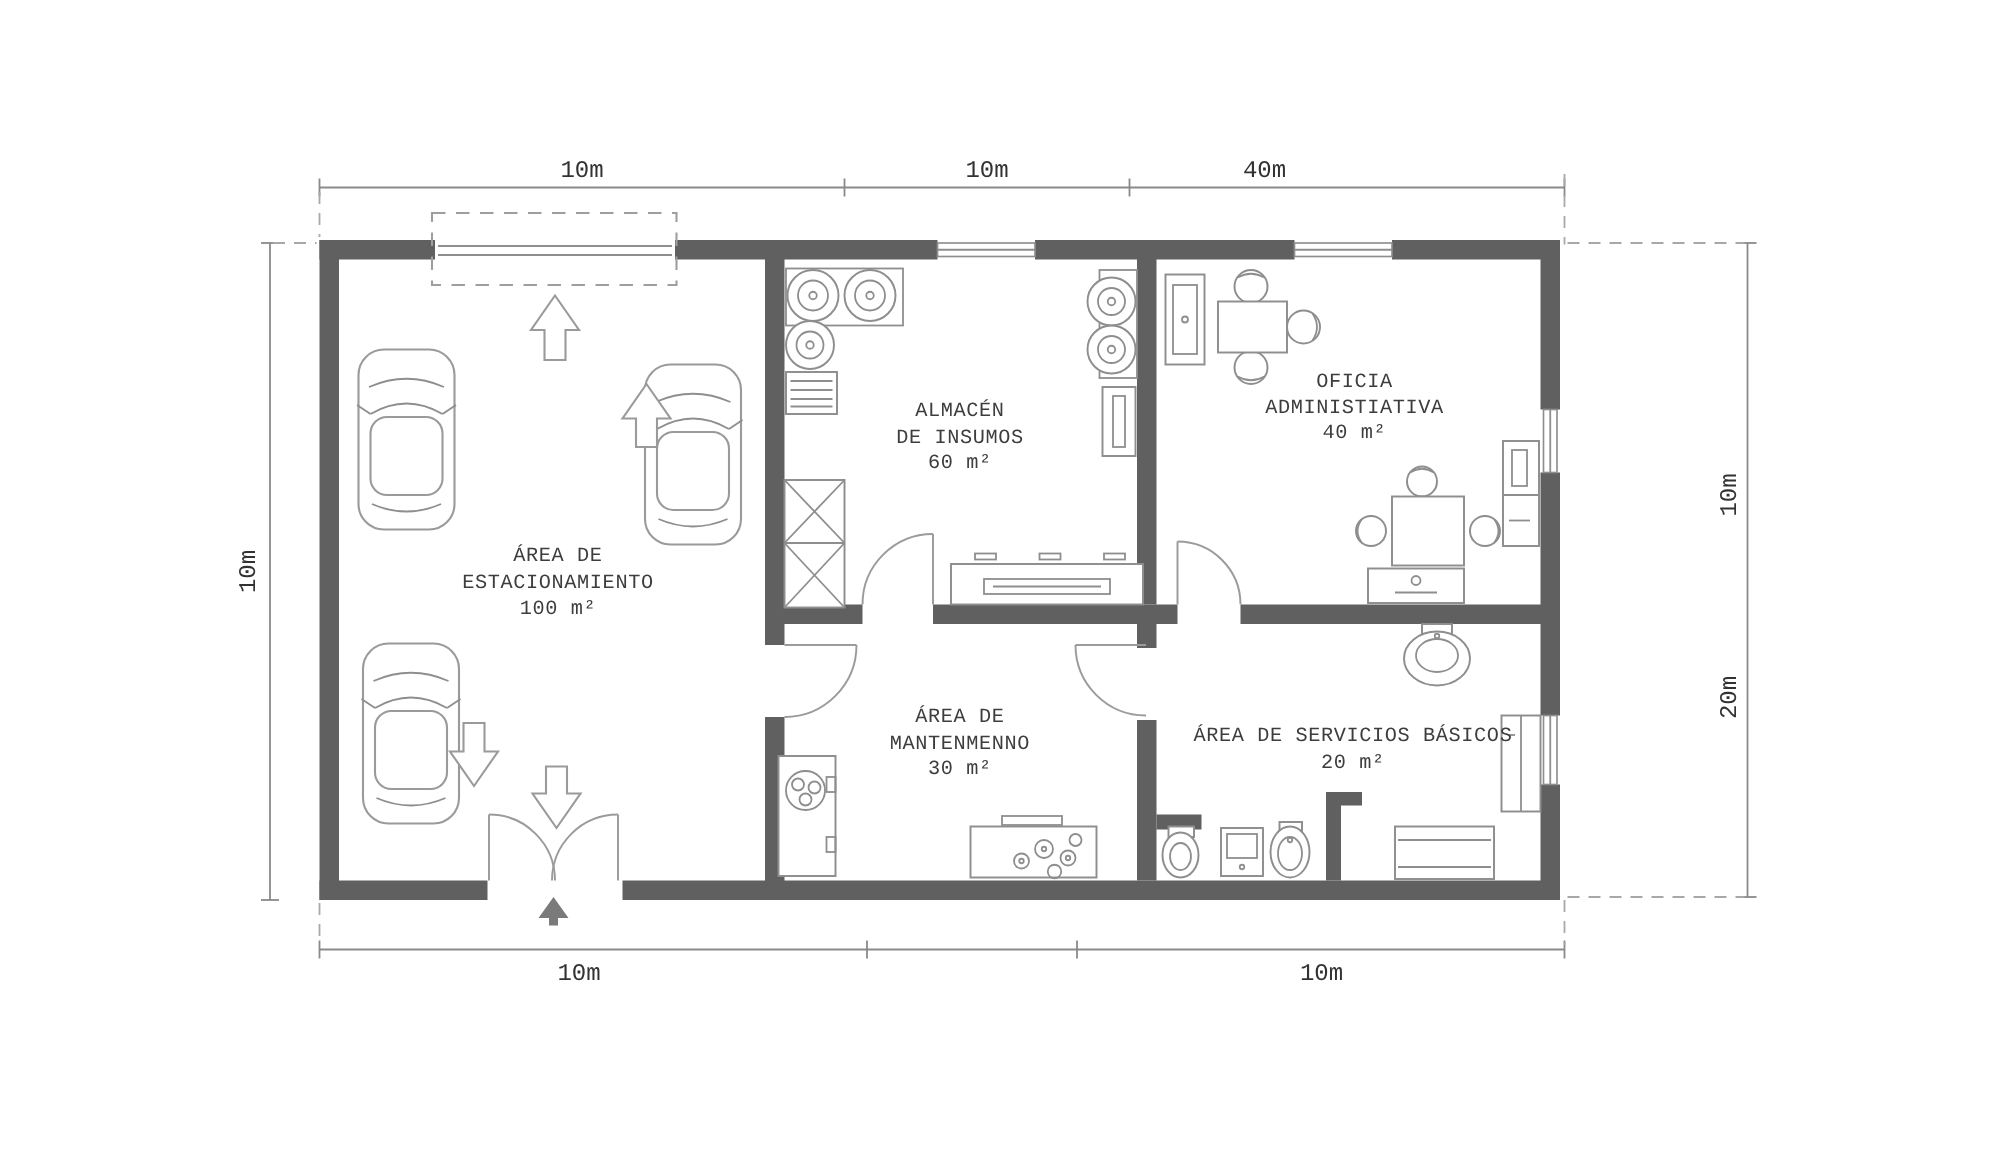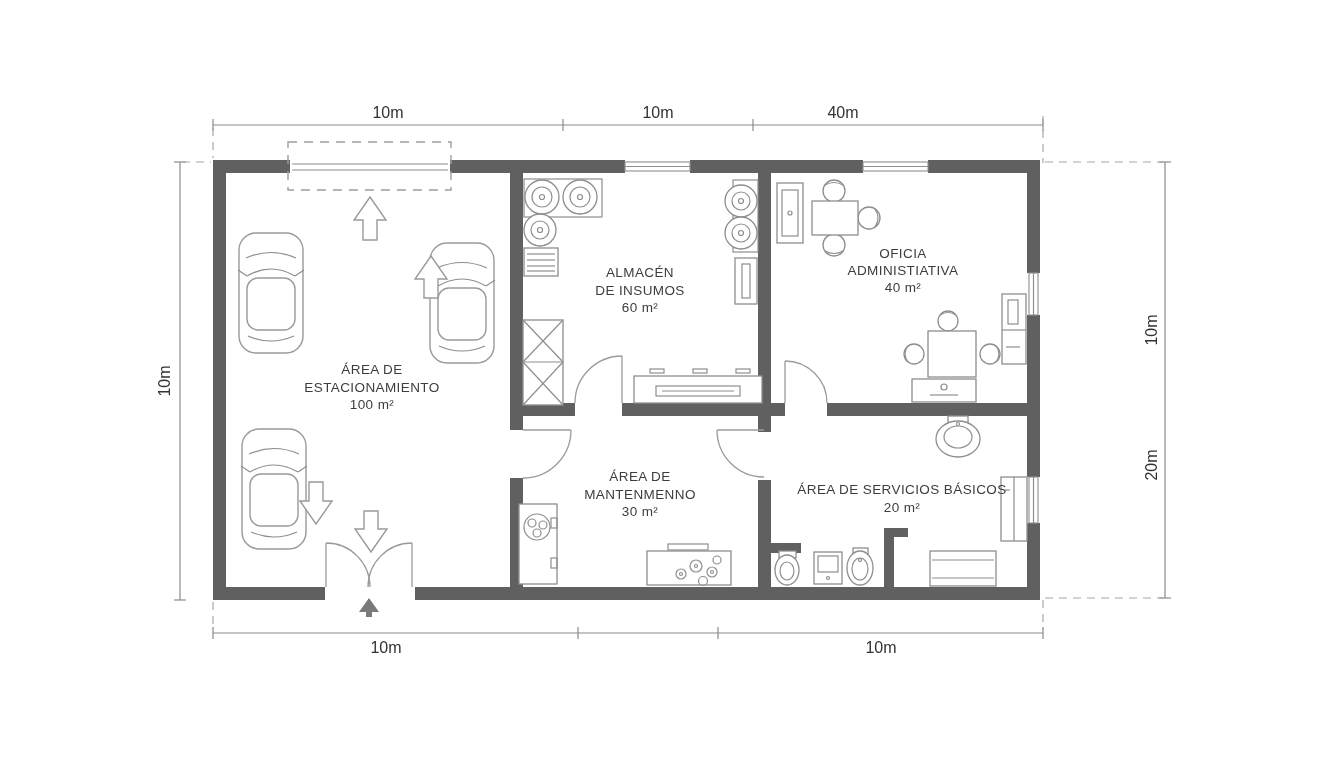--- a/index.html
+++ b/index.html
@@ -1,17 +1,17 @@
 <!DOCTYPE html>
 <html><head>
 <meta charset="utf-8">
 <style>
   html,body{margin:0;padding:0;background:#ffffff;}
   .stage{width:1344px;height:768px;position:relative;background:#ffffff;overflow:hidden;
-         font-family:Liberation Sans, sans-serif;}
+         font-family:Liberation Mono, monospace;}
   svg{display:block;}
   .wall{fill:#606060;stroke:none;}
   .furn{stroke:#8e8e8e;stroke-width:1.3;fill:#ffffff;}
   .fline{stroke:#8e8e8e;stroke-width:1.2;fill:none;}
   .carline{stroke:#9a9a9a;stroke-width:1.4;fill:#ffffff;}
   .arc{stroke:#9b9b9b;stroke-width:1.3;fill:none;}
   .dim{stroke:#8a8a8a;stroke-width:1.2;fill:none;}
   .dash{stroke:#a8a8a8;stroke-width:1.2;fill:none;stroke-dasharray:8 6;}
   .gdash{stroke:#9e9e9e;stroke-width:1.4;fill:none;stroke-dasharray:9 7;}
   .win{stroke:#8e8e8e;stroke-width:1.1;fill:#ffffff;}

